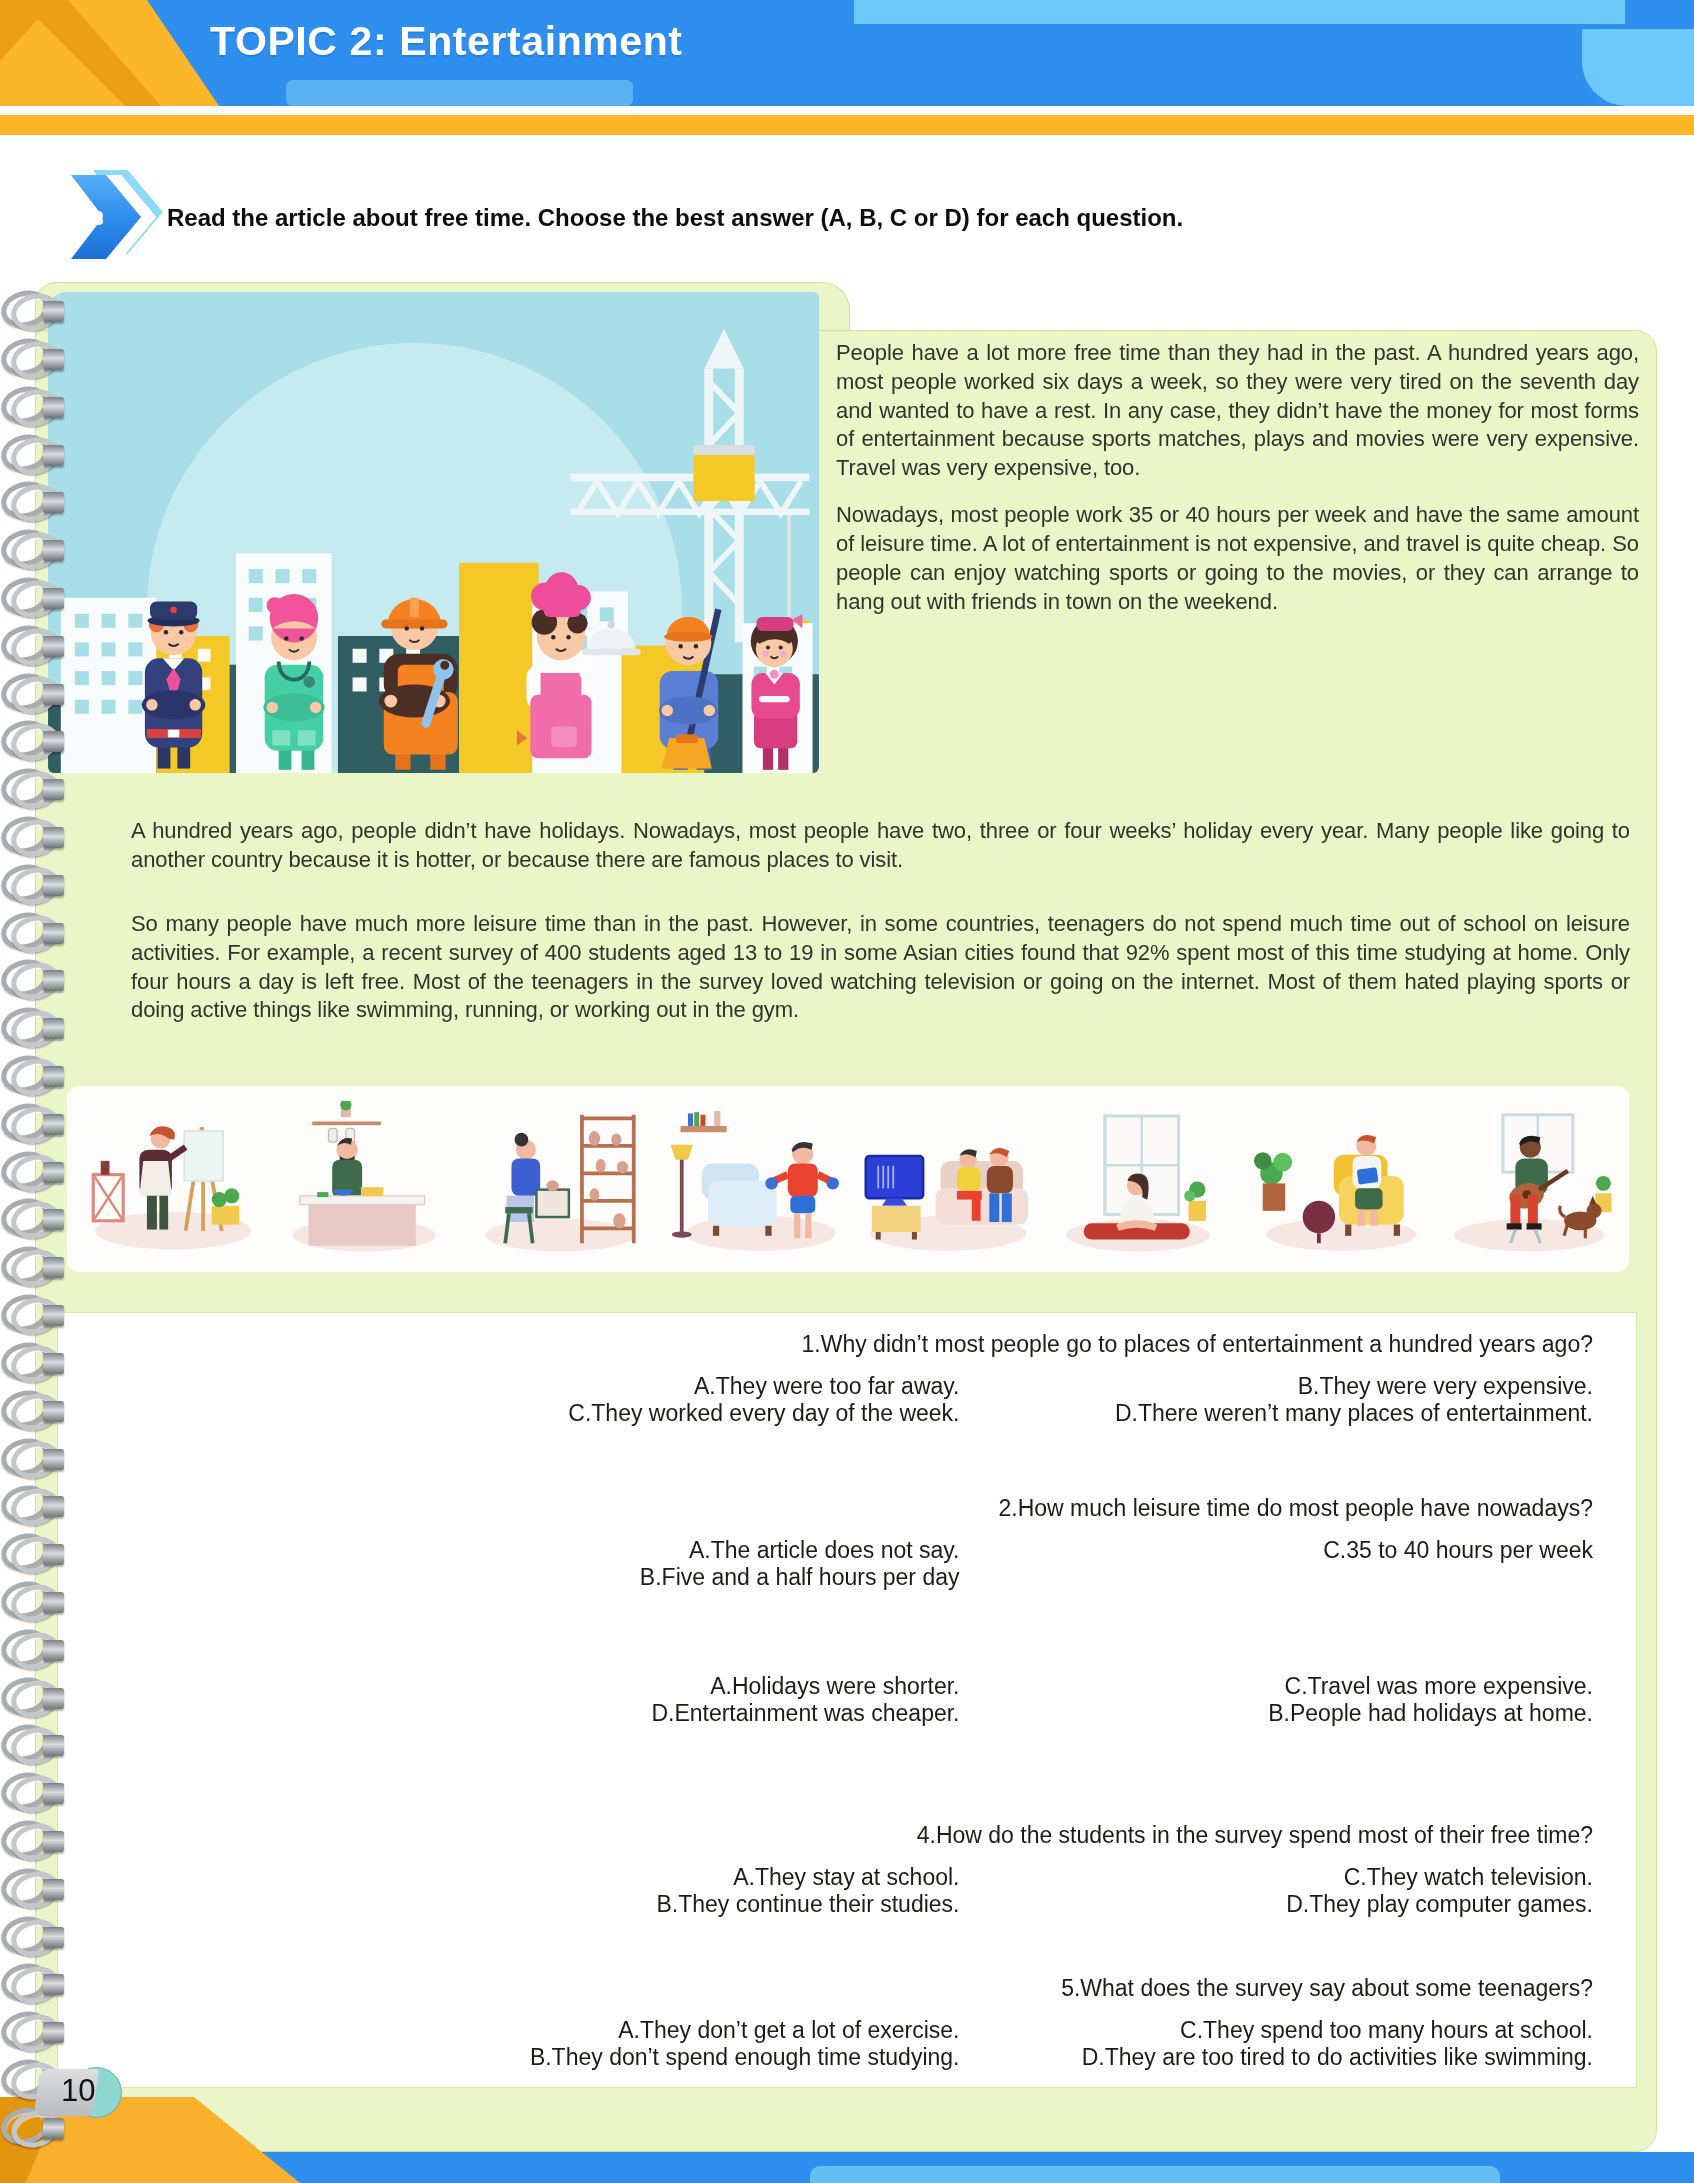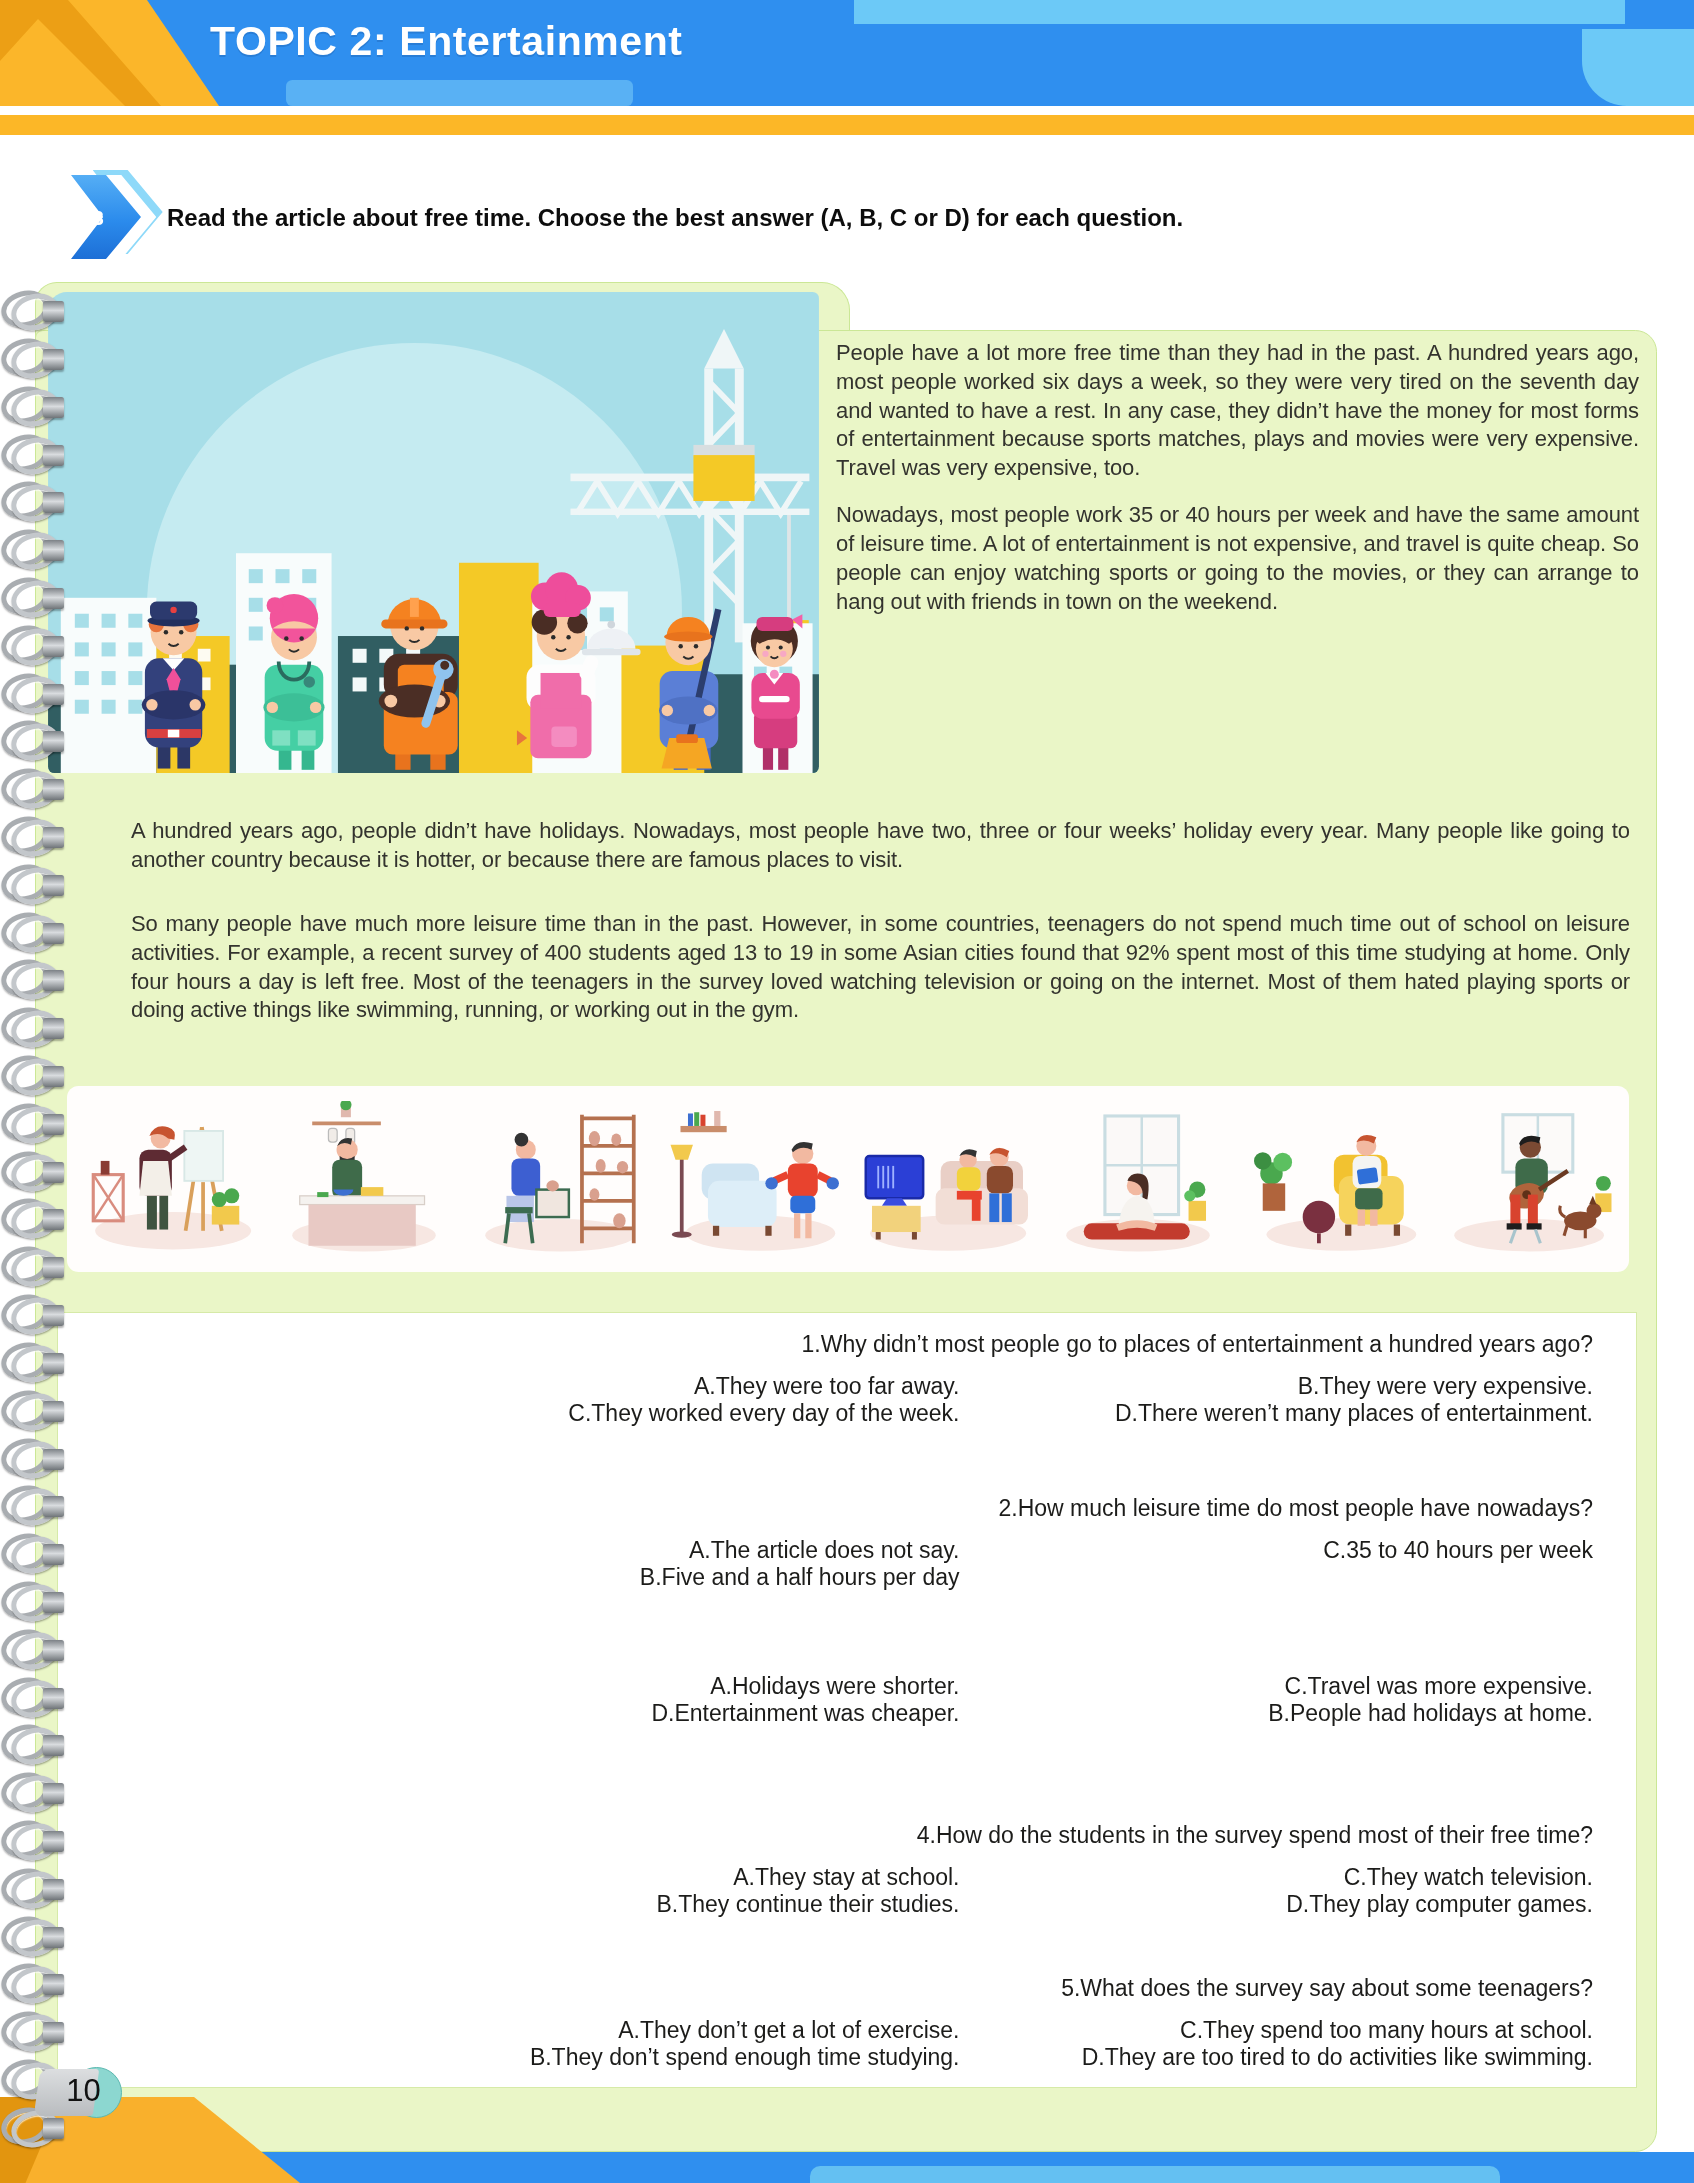--- a/index.html
+++ b/index.html
@@ -81,21 +81,21 @@
   .bottom-orange-dark{position:absolute;left:0;top:2097px;width:89px;height:86px;background:#e2950f;
                  clip-path:polygon(0 0,62px 0,25.5px 86px,0 86px);z-index:4;}
   .bottom-blue{position:absolute;left:0;top:2152px;width:1694px;height:31px;background:#2f8fef;z-index:2;}
   .bottom-lightblue{position:absolute;left:810px;top:2166px;width:690px;height:17px;background:#64c0f2;
                  border-radius:10.2px 10.2px 0 0;z-index:3;}
 
   .badge-circle{position:absolute;left:71px;top:2067px;width:51px;height:51px;border-radius:50%;
                 background:#8cd7d0;border:1.9px solid #5cb8b0;box-sizing:border-box;z-index:40;}
   .badge-tab{position:absolute;left:37px;top:2069px;width:59px;height:47px;border-radius:9px 3.8px 3.8px 9px;
                 background:linear-gradient(180deg,#dcdee0,#b9bcbf);transform:skewX(-8deg);z-index:41;}
-  .badge-num{position:absolute;left:61px;top:2073px;width:45px;text-align:center;font-size:31px;color:#111;z-index:42;}
+  .badge-num{position:absolute;left:61px;top:2073px;width:45px;font-size:31px;color:#111;z-index:42;}
 </style>
 </head>
 <body>
 
 <div class="page">
 
   <div class="hdr-blue"></div>
   <div class="hdr-orange"></div>
   <div class="hdr-orange-dark"></div>
   <div class="hdr-lightstrip"></div>

